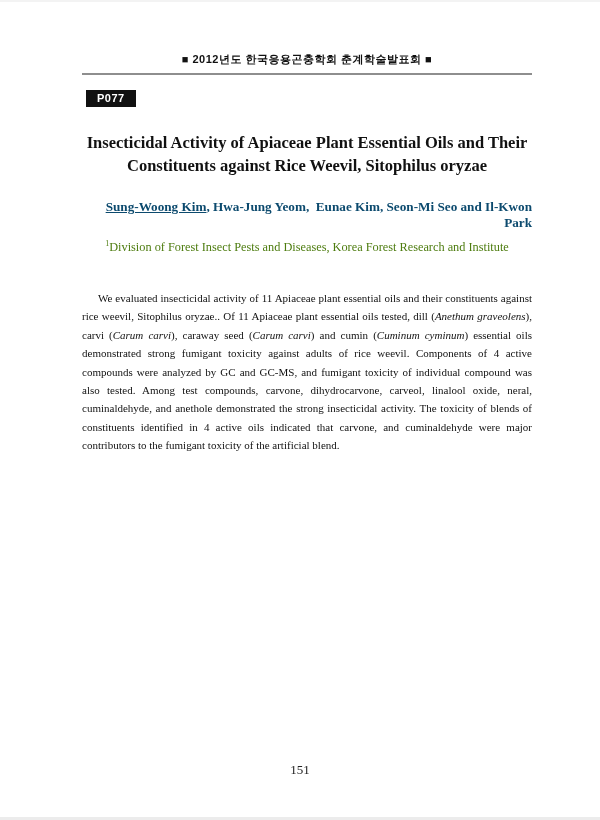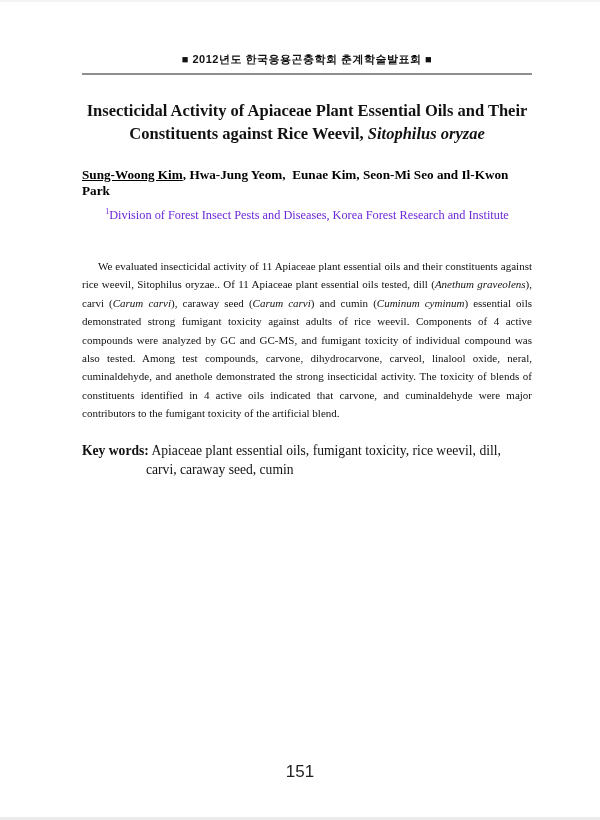--- a/index.html
+++ b/index.html
@@ -54,31 +54,31 @@
   .title {
     margin-top: 24px;
     text-align: center;
     font-size: 16.5px;
     line-height: 23px;
     font-weight: bold;
     color: #111111;
   }
   .authors {
     margin-top: 22px;
-    text-align: left;
+    text-align: right;
     font-size: 13.2px;
     font-weight: bold;
-    color: #000000;
+    color: #0c4a6e;
     white-space: pre-wrap;
   }
   .affiliation {
     margin-top: 9px;
     text-align: center;
     font-size: 12.3px;
-    color: #6d28d9;
+    color: #4d7c0f;
   }
   .affiliation sup {
     font-size: 8px;
     vertical-align: super;
     line-height: 0;
   }
   .abstract {
     margin-top: 34px;
     font-size: 11px;
     line-height: 18.4px;
@@ -94,48 +94,48 @@
     text-indent: -64px;
     color: #111111;
   }
   .kw-label { font-weight: bold; }
   .page-number {
     position: absolute;
     top: 762px;
     left: 0;
     width: 100%;
     text-align: center;
-    font-family: Liberation Sans, sans-serif;
-    font-size: 17px;
+    font-family: Liberation Serif, serif;
+    font-size: 13px;
     color: #222222;
   }
 </style>
 </head>
 <body>
 
 <div class="edge-top"></div>
 
 <div class="content">
 
   <div class="running-header">■ 2012년도 한국응용곤충학회 춘계학술발표회 ■</div>
 
   <hr class="header-rule">
 
+  <div>
+    <span class="badge">P077</span>
+  </div>
 
-  <h1 class="title"><span>Insecticidal Activity of Apiaceae Plant Essential Oils and Their Constituents against Rice Weevil, </span><span style="font-style: italic;">Sitophilus oryzae</span></h1>
+  <h1 class="title"><span>Insecticidal Activity of Apiaceae Plant Essential Oils and Their Constituents against Rice Weevil, </span><span style="">Sitophilus oryzae</span></h1>
 
   <div class="authors"><span style="text-decoration: underline;">Sung-Woong Kim</span><span>, Hwa-Jung Yeom,&nbsp; Eunae Kim, Seon-Mi Seo and Il-Kwon Park</span></div>
 
   <div class="affiliation">
     <sup>1</sup><span>Division of Forest Insect Pests and Diseases, Korea Forest Research and Institute</span>
   </div>
 
   <p class="abstract"><span>We evaluated insecticidal activity of 11 Apiaceae plant essential oils and their constituents against rice weevil, Sitophilus oryzae.. Of 11 Apiaceae plant essential oils tested, dill (</span><span style="font-style: italic;">Anethum graveolens</span><span>), carvi (</span><span style="font-style: italic;">Carum carvi</span><span>), caraway seed (</span><span style="font-style: italic;">Carum carvi</span><span>) and cumin (</span><span style="font-style: italic;">Cuminum cyminum</span><span>) essential oils demonstrated strong fumigant toxicity against adults of rice weevil. Components of 4 active compounds were analyzed by GC and GC-MS, and fumigant toxicity of individual compound was also tested. Among test compounds, carvone, dihydrocarvone, carveol, linalool oxide, neral, cuminaldehyde, and anethole demonstrated the strong insecticidal activity. The toxicity of blends of constituents identified in 4 active oils indicated that carvone, and cuminaldehyde were major contributors to the fumigant toxicity of the artificial blend.</span></p>
 
-  <p class="keywords">
-    <span class="kw-label">Key words:</span><span> Apiaceae plant essential oils, fumigant toxicity, rice weevil, dill, carvi, caraway seed, cumin</span>
-  </p>
 
 </div>
 
 <div class="page-number">151</div>
 
 <div class="edge-bottom"></div>
 
 </body></html>

